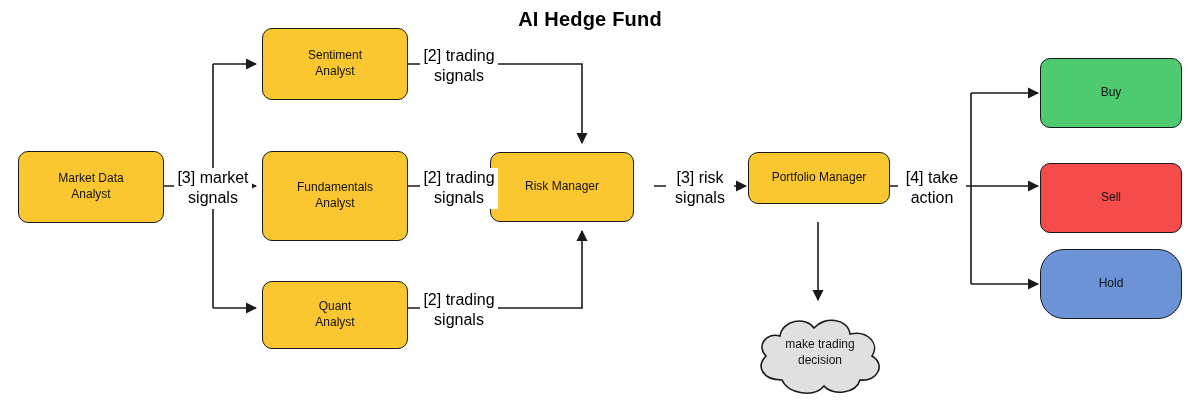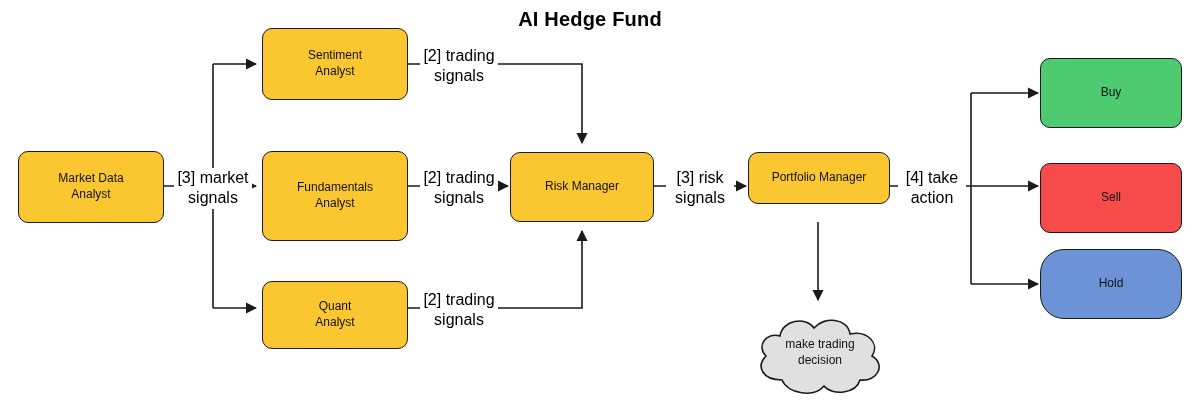--- a/index.html
+++ b/index.html
@@ -147,21 +147,21 @@
   <div class="node agent" style="left:262px; top:151px; width:146px; height:90px;text-align:center;">
     <span>Fundamentals
 Analyst</span>
   </div>
 
   <div class="node agent" style="left:262px; top:281px; width:146px; height:68px;align-items:center;">
     <span>Quant
 Analyst</span>
   </div>
 
-  <div class="node agent" style="left:510px; top:152px; width:144px; height:70px;">
+  <div class="node agent" style="left:490px; top:152px; width:144px; height:70px;">
     <span>Risk Manager</span>
   </div>
 
   <div class="node agent" style="left:748px; top:152px; width:142px; height:52px;">
     <span>Portfolio Manager</span>
   </div>
 
   <div class="node buy" style="left:1040px; top:58px; width:142px; height:70px;">
     <span>Buy</span>
   </div>

